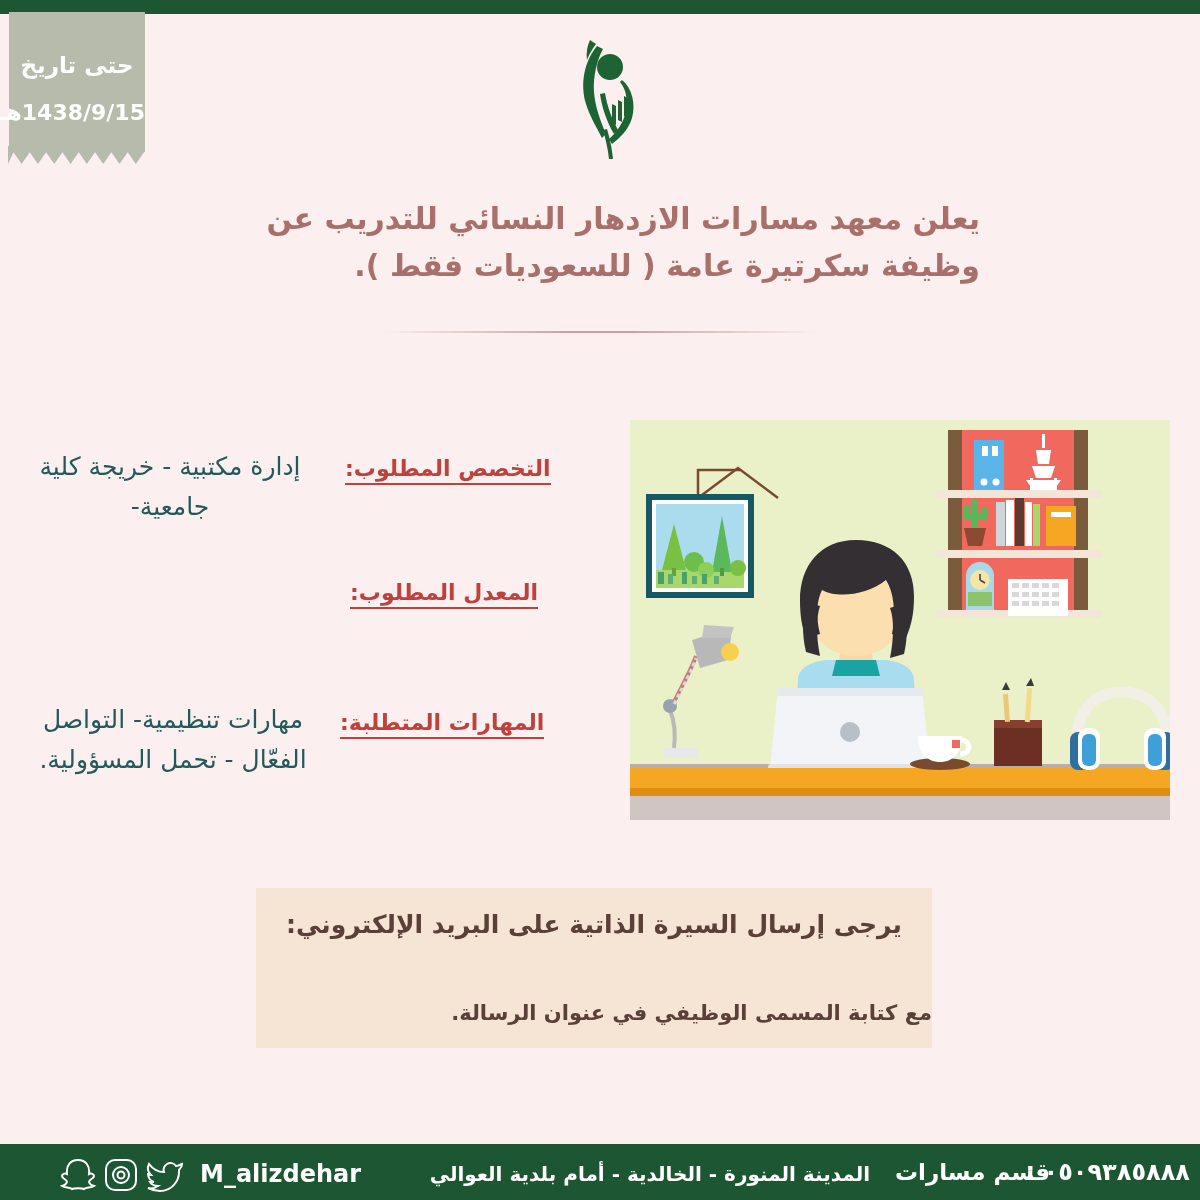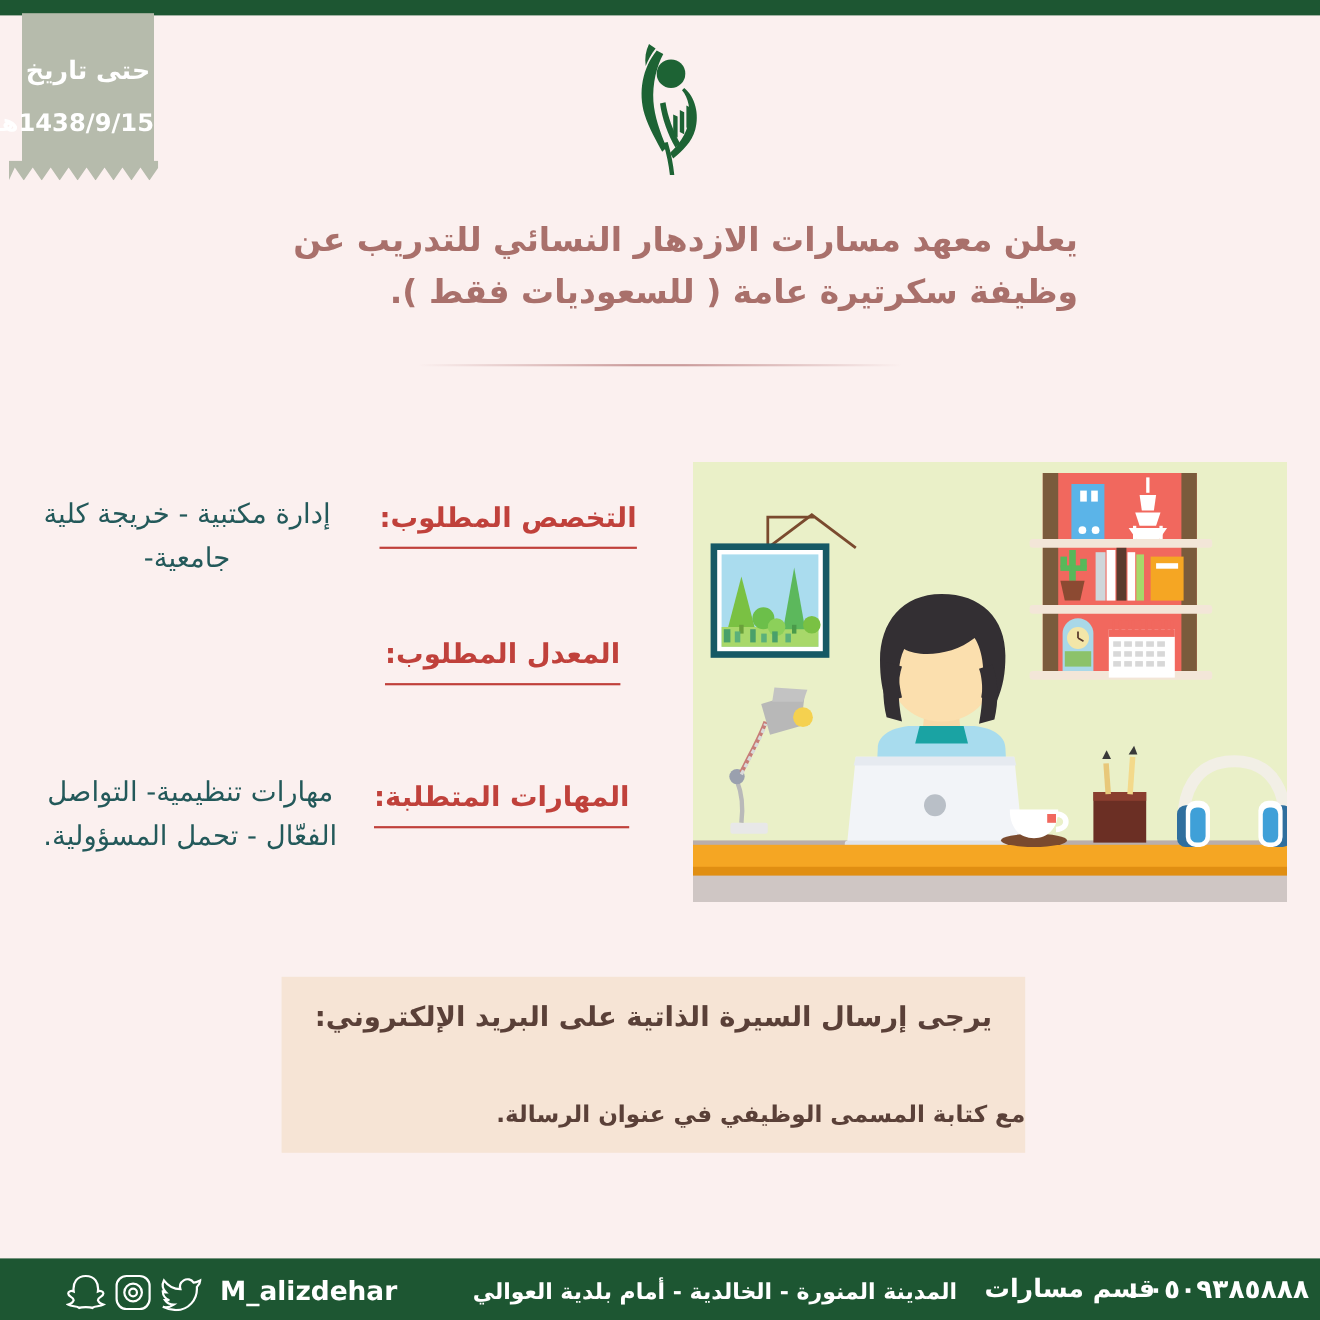--- a/index.html
+++ b/index.html
@@ -9,21 +9,21 @@
     font-family:"DejaVu Sans","Liberation Sans",sans-serif;
     overflow:hidden;position:relative;
   }
   #poster{position:absolute;inset:0;background:#fbf0ef;}
 
   
   .topbar{position:absolute;left:0;top:0;width:1200px;height:14px;background:#1d5632;}
 
   
   .badge{
-    position:absolute;left:20px;top:12px;width:120px;height:140px;
+    position:absolute;left:9px;top:12px;width:136px;height:140px;
     background:#b6bbac;
   }
   .badge .btxt{
     color:#ffffff;text-align:center;direction:rtl;
     font-weight:bold;letter-spacing:.3px;
   }
   .badge .l1{position:absolute;top:40px;left:0;right:0;font-size:23px;}
   .badge .l2{position:absolute;top:88px;left:0;right:0;font-size:22px;}
   .zig{
     position:absolute;left:8px;top:146px;width:136px;height:18px;
@@ -42,23 +42,23 @@
     position:absolute;left:220px;top:196px;width:760px;
     direction:rtl;text-align:right;color:#a9706b;
     font-size:30px;font-weight:bold;line-height:1.55;
   }
   .divider{
     position:absolute;left:380px;top:331px;width:440px;height:2px;
     background:linear-gradient(to right,rgba(200,150,150,0) 0%,
       rgba(186,128,128,.75) 45%,rgba(186,128,128,.75) 55%,rgba(200,150,150,0) 100%);
   }
   .req-label{
-    position:absolute;color:#c0413b;font-size:25px;font-weight:bold;
+    position:absolute;color:#c0413b;font-size:22px;font-weight:bold;
     direction:rtl;text-align:right;white-space:nowrap;
-    border-bottom:2.5px solid #c0413b;padding-bottom:12px;
+    border-bottom:2.5px solid #c0413b;padding-bottom:2px;
   }
   .req-value{
     position:absolute;color:#23595a;font-size:25px;font-weight:normal;
     direction:rtl;text-align:center;line-height:1.6;
   }
   #r0-label{left:345px;top:456px;}
   #r0-value{left:10px;top:447px;width:320px;}
   #r1-label{left:350px;top:580px;}
   #r1-value{left:10px;top:570px;width:320px;}
   #r2-label{left:340px;top:710px;}

